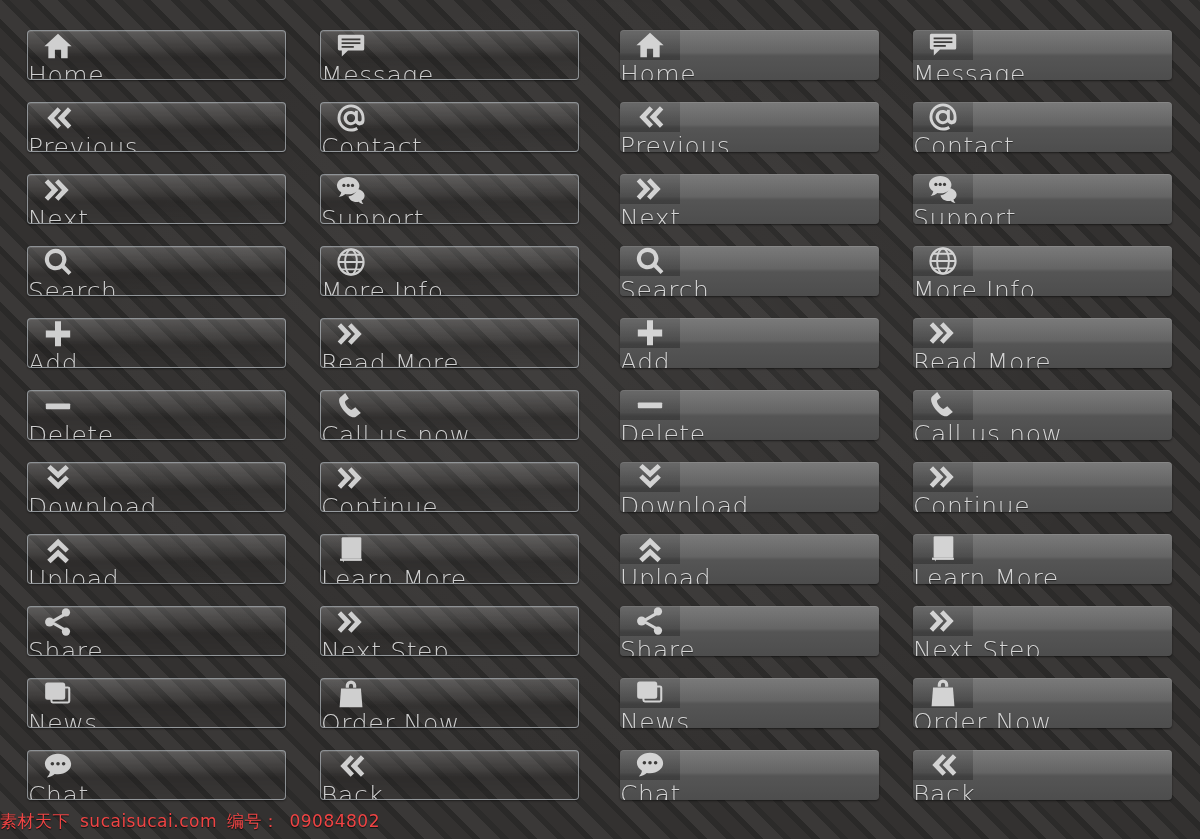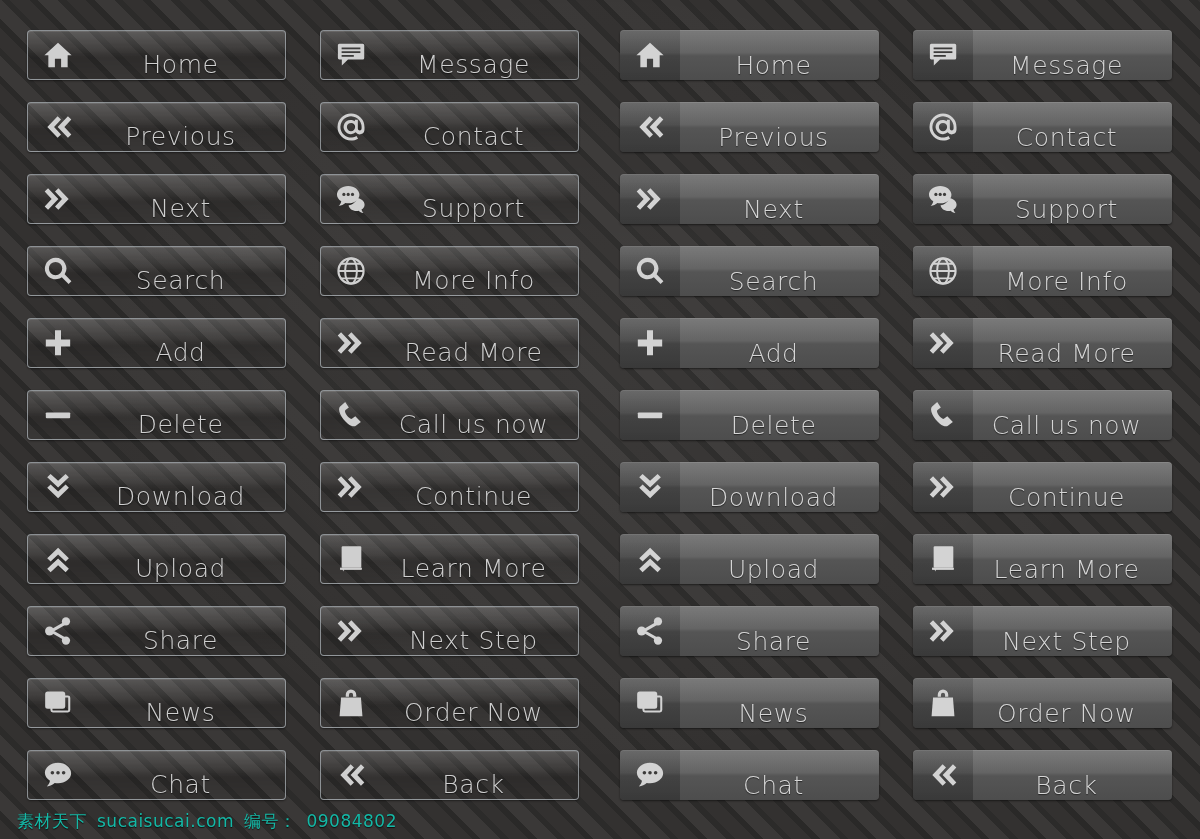--- a/index.html
+++ b/index.html
@@ -25,23 +25,24 @@
     background:radial-gradient(ellipse at 50% 45%,rgba(255,255,255,.035) 0%,rgba(0,0,0,0) 62%);
     pointer-events:none;
   }
   #grid{position:absolute;inset:0;}
 
   
   .btn{
     position:absolute;
     height:50px;
     display:flex;
-    align-items:flex-end;
+    align-items:flex-start;
     box-sizing:border-box;
     overflow:hidden;
+    flex-direction:column;
   }
   .btn .ico{
     width:60px;min-width:60px;
     height:100%;
     display:flex;align-items:center;justify-content:center;
     position:relative;
   }
   .btn .lbl{
     flex:1;
     text-align:center;
@@ -86,23 +87,23 @@
   .styleB::after{
     content:"";position:absolute;left:0;right:0;top:0;height:50%;
     background:linear-gradient(180deg,rgba(255,255,255,.09),rgba(255,255,255,0));
     pointer-events:none;border-radius:4px 4px 0 0;
   }
 
   .btn .ico svg{width:30px;height:30px;display:block;position:relative;z-index:2;}
 
   
   #watermark{
-    position:absolute;left:17px;bottom:6px;
+    position:absolute;left:0;bottom:6px;
     font-size:17px;
-    color:#14b8a6;
+    color:#ef4444;
     letter-spacing:.5px;
     white-space:nowrap;
     text-shadow:0 1px 1px rgba(0,0,0,.7);
     font-family:"DejaVu Sans","Liberation Sans",sans-serif;
     margin-top:24px;
   }
   #watermark span{margin-right:10px;}
 </style>
 </head>
 <body>

